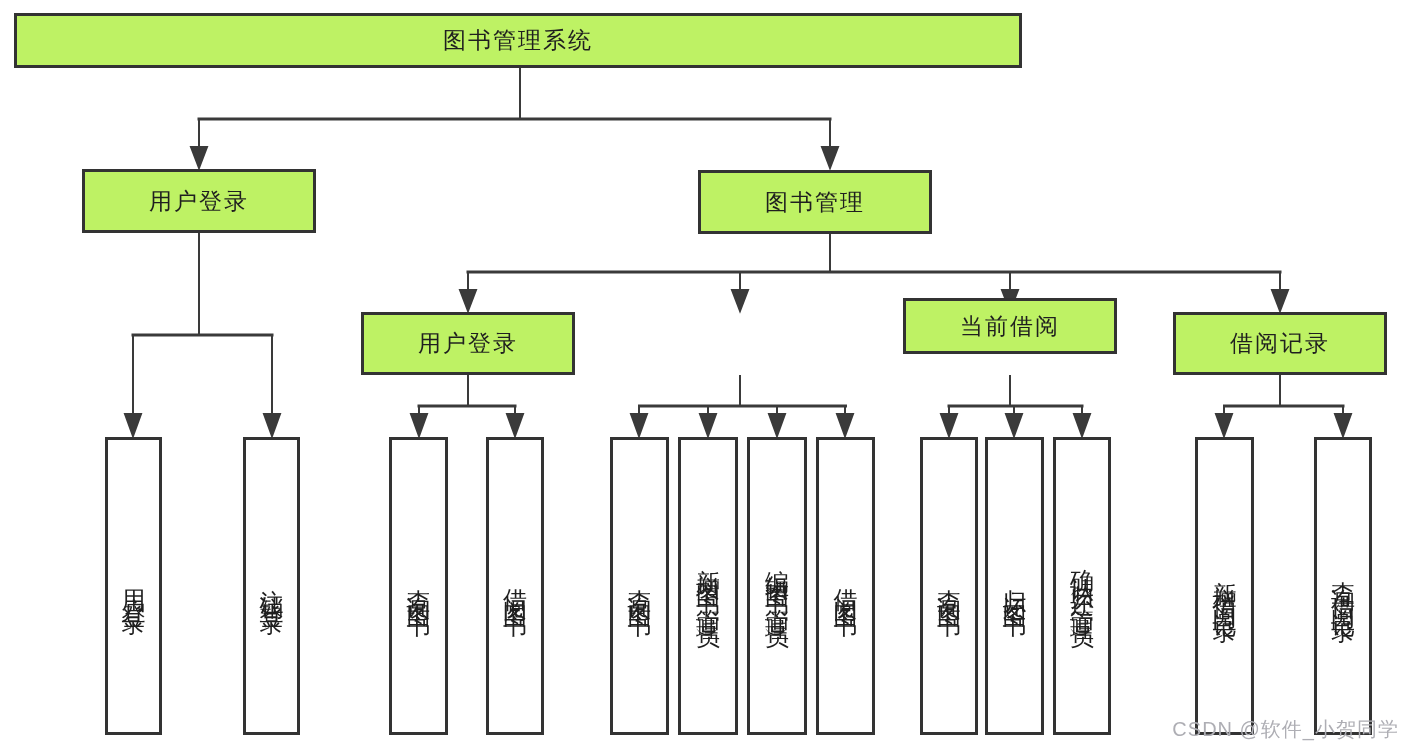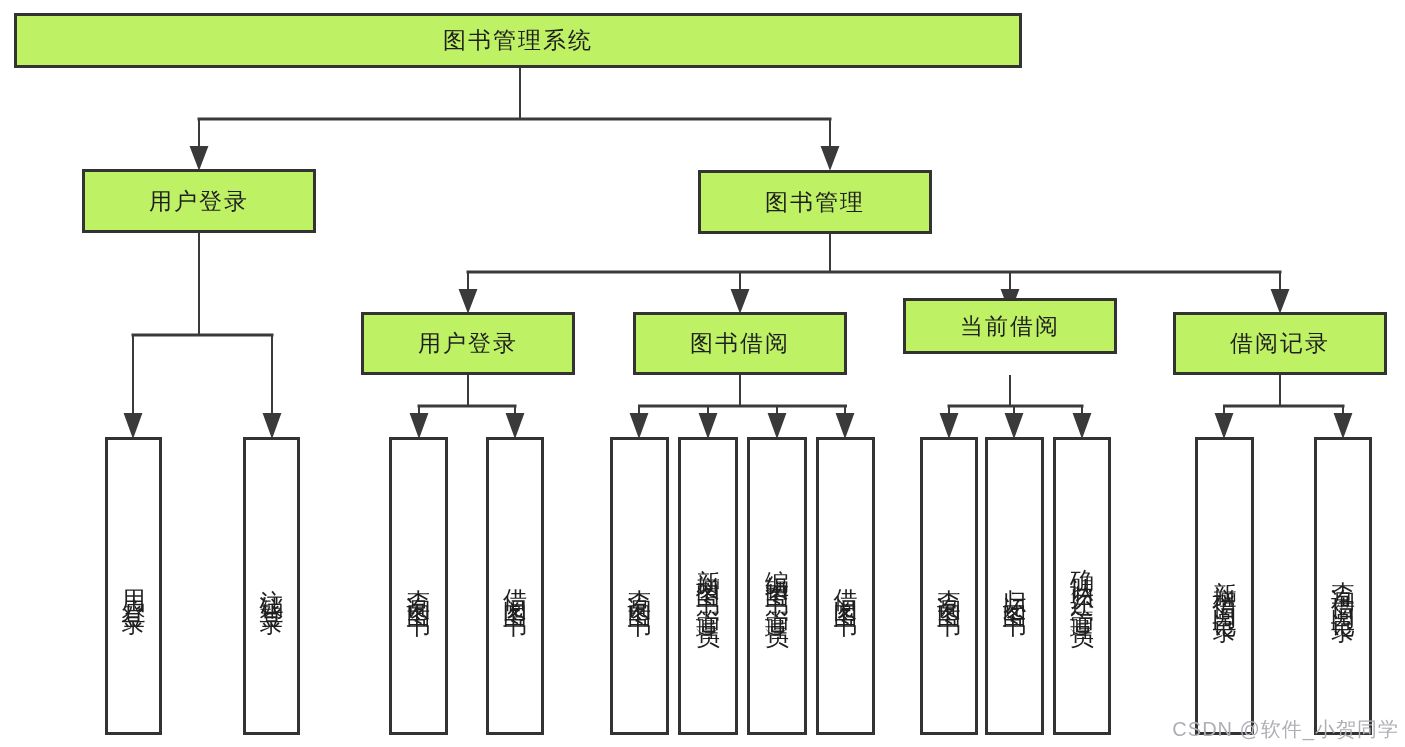--- a/index.html
+++ b/index.html
@@ -126,21 +126,20 @@
       <polygon points="1335,414 1351,414 1343,436"></polygon>
     </g>
   </svg>
 
   <div class="hbox" style="left:14px; top:13px; width:1008px; height:55px;">图书管理系统</div>
 
   <div class="hbox" style="left:82px; top:169px; width:234px; height:64px;">用户登录</div>
   <div class="hbox" style="left:698px; top:170px; width:234px; height:64px;">图书管理</div>
 
   <div class="hbox" style="left:361px; top:312px; width:214px; height:63px;">用户登录</div>
-  <div class="hbox" style="left:633px; top:312px; width:214px; height:63px;">图书借阅</div>
   <div class="hbox" style="left:903px; top:298px; width:214px; height:56px;">当前借阅</div>
   <div class="hbox" style="left:1173px; top:312px; width:214px; height:63px;">借阅记录</div>
 
   <div class="vbox" style="left:105px; width:57px;">用户登录</div>
   <div class="vbox" style="left:243px; width:57px;">注销登录</div>
 
   <div class="vbox" style="left:389px; width:59px;">查询图书</div>
   <div class="vbox" style="left:486px; width:58px;">借阅图书</div>
 
   <div class="vbox" style="left:610px; width:59px;">查询图书</div>

